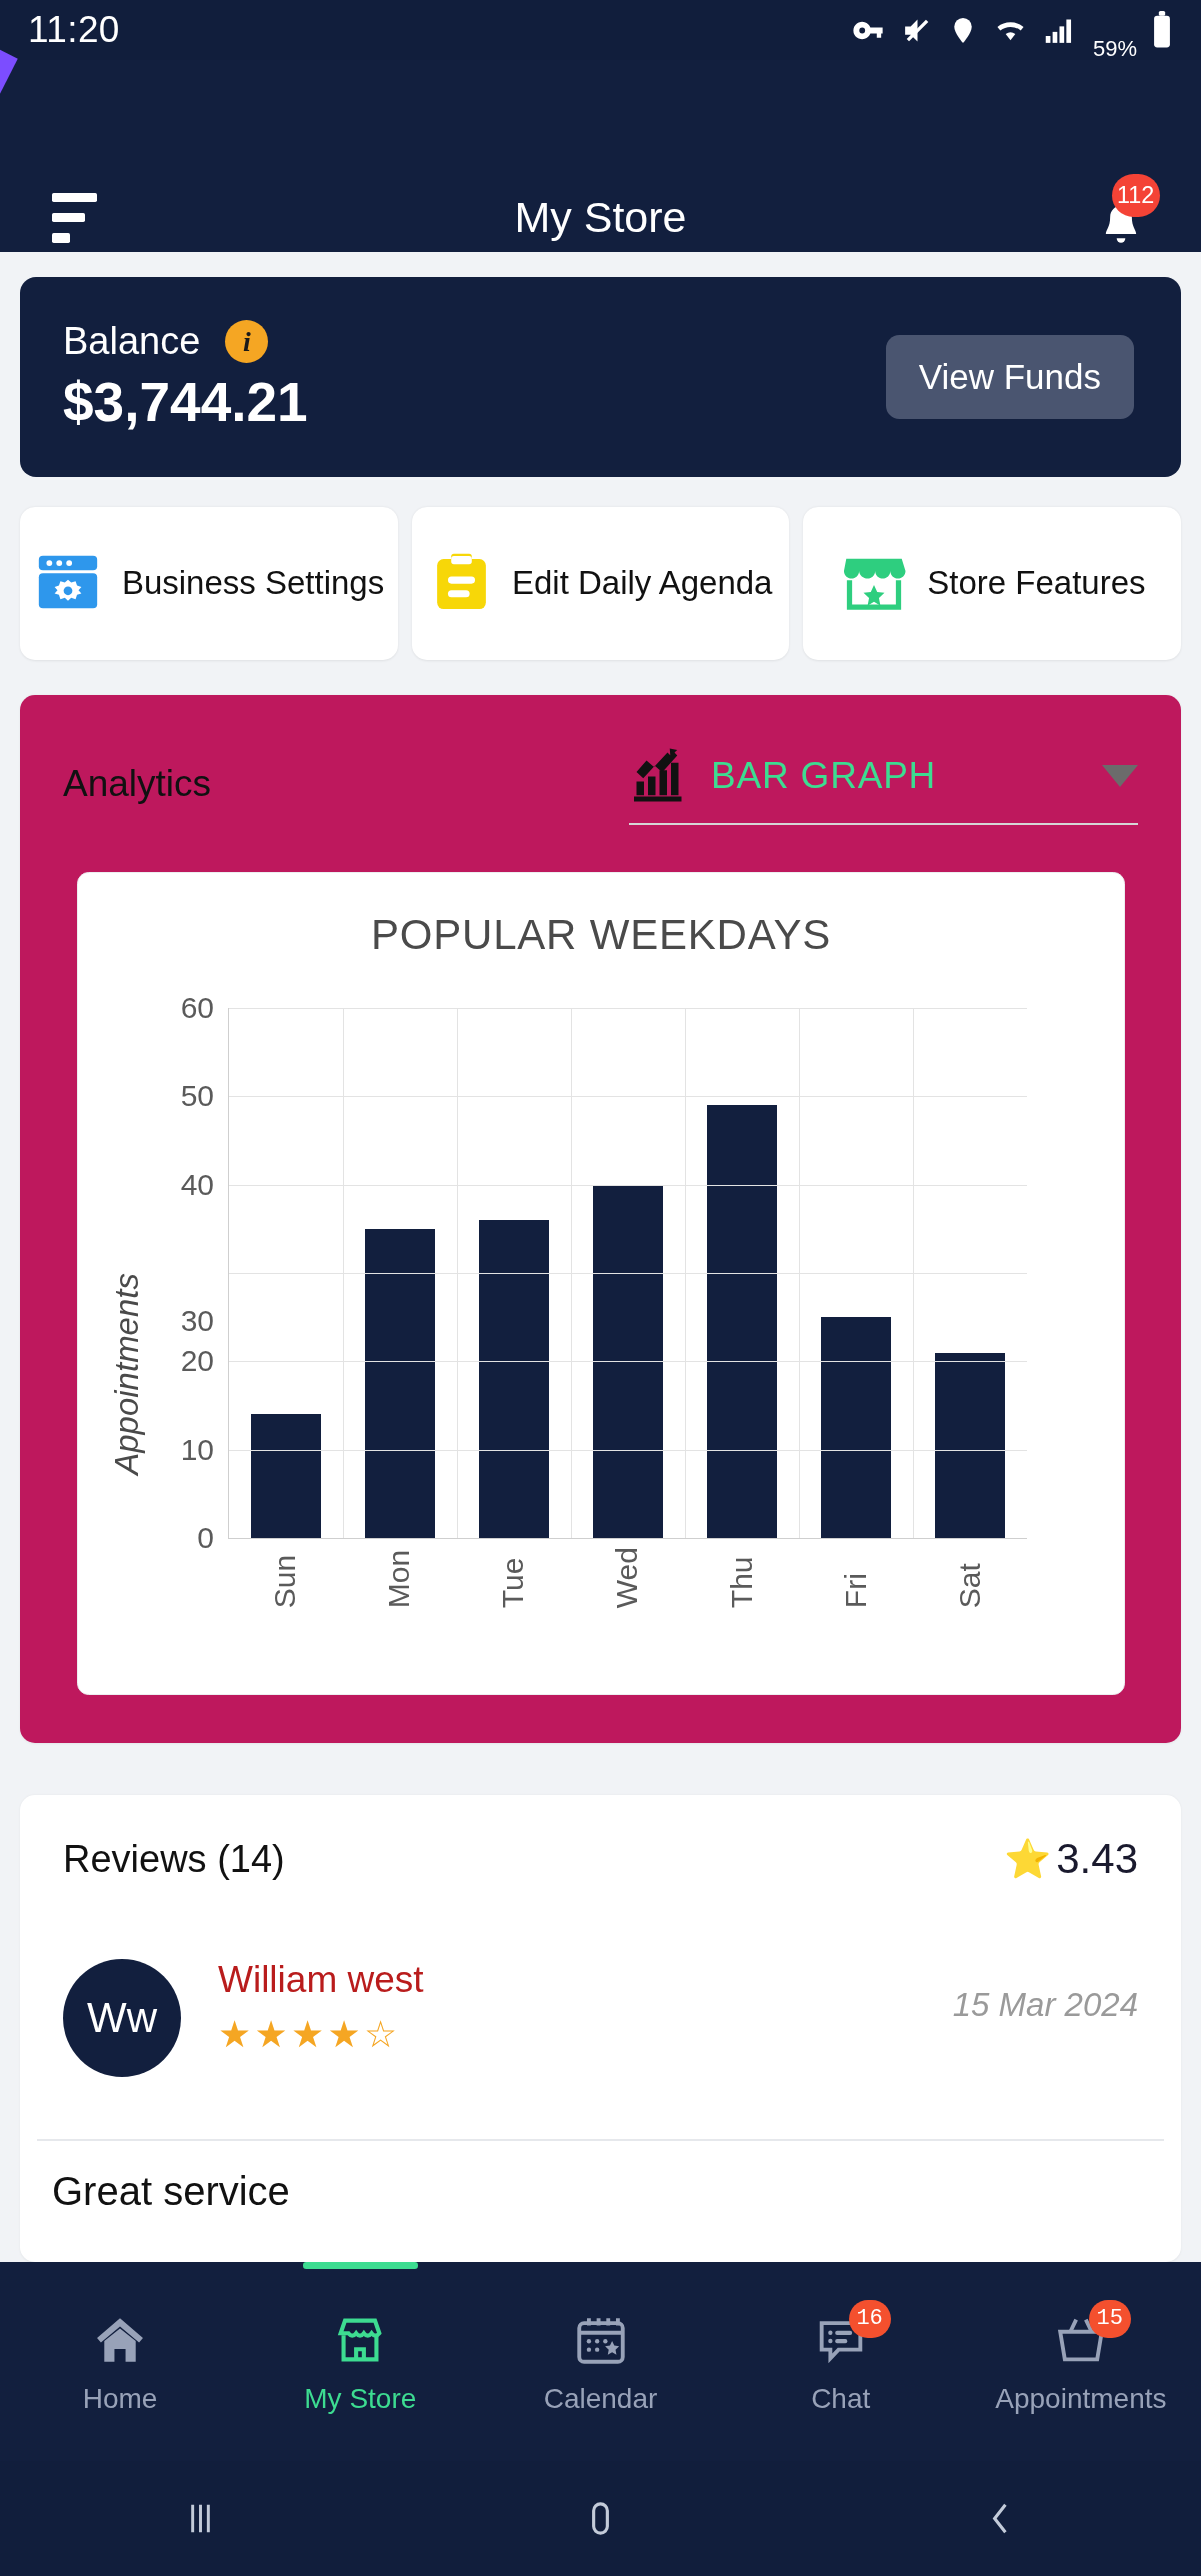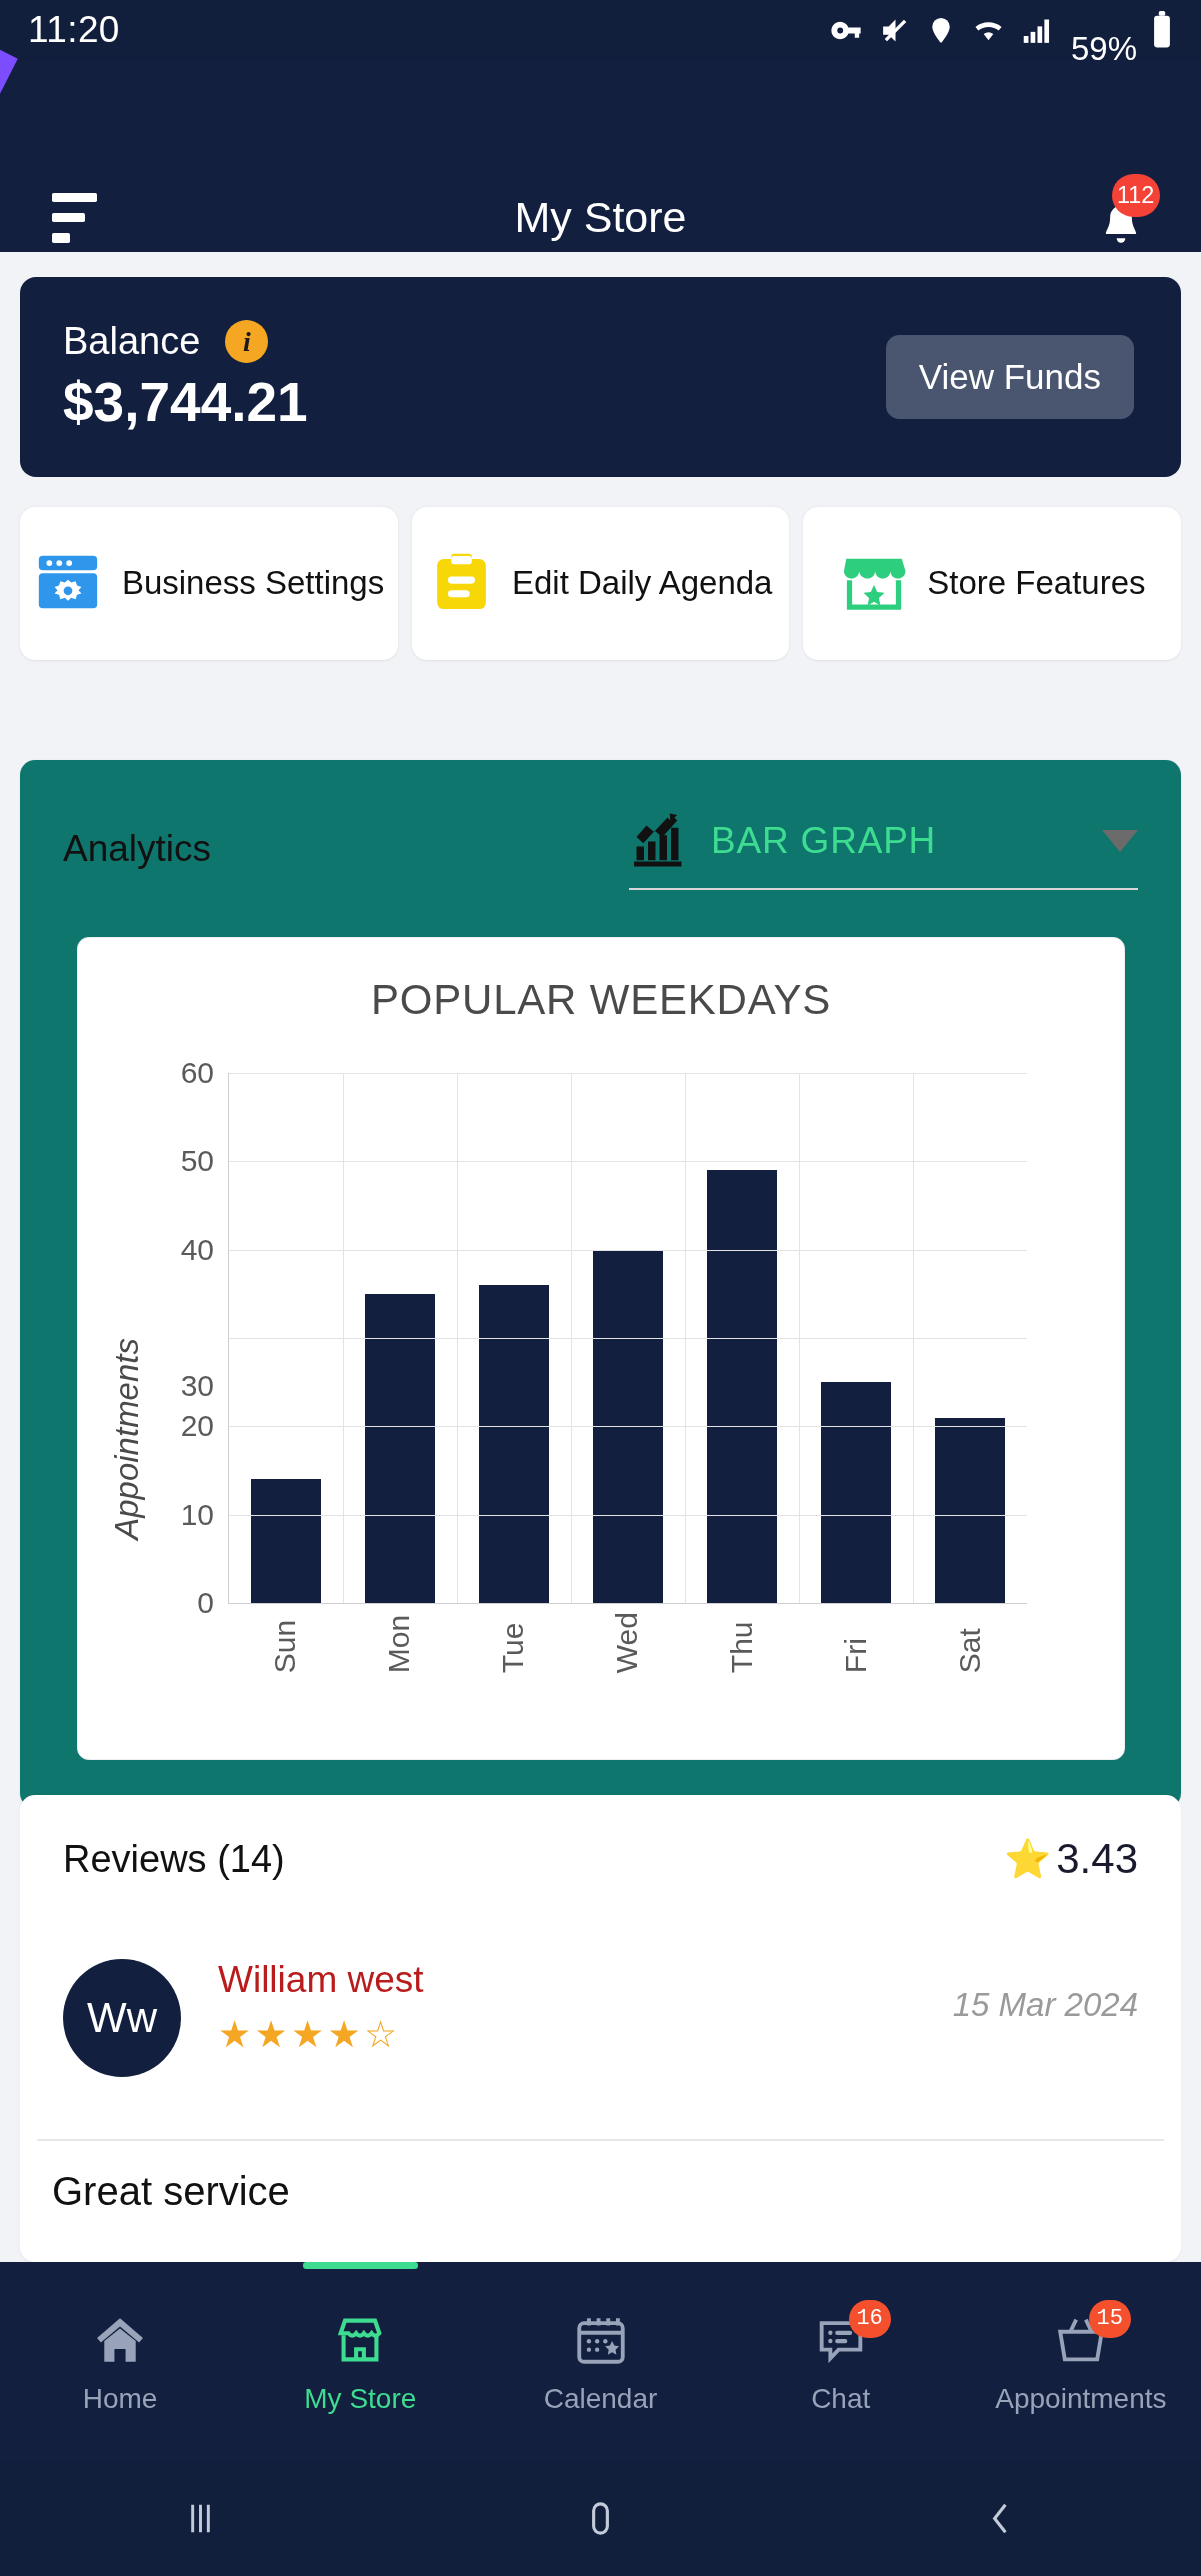--- a/index.html
+++ b/index.html
@@ -14,21 +14,21 @@
   
   .statusbar {
     position: absolute; top: 0; left: 0; width: 1201px; height: 60px;
     background: #111e3c; color: #ffffff;
     display: flex; align-items: center; justify-content: space-between;
     padding: 0 28px;
   }
   .sb-time { font-size: 37px; letter-spacing: 0.4px; }
   .sb-icons { display: flex; align-items: center; gap: 14px; }
   .sb-icons svg { display: block; }
-  .sb-batt { font-size: 33px; margin-left: 3.3px; margin-top: 38px; }
+  .sb-batt { font-size: 22px; margin-left: 3.3px; margin-top: 38px; }
 
   
   .ribbon {
     position: absolute; left: -25px; top: 37px;
     width: 48px; height: 117px;
     background: #7c4dff;
     transform: rotate(27deg);
     transform-origin: top left;
     z-index: 6;
   }
@@ -90,22 +90,22 @@
   .action-card {
     flex: 1; height: 153px; background: #ffffff; border-radius: 15px;
     display: flex; align-items: center; justify-content: center; gap: 18.4px;
     padding: 0 13.3px; box-shadow: 0 0.8px 2.5px rgba(0,0,0,.08);
   }
   .action-label { font-size: 33px; color: #111; line-height: 1.18; text-align: center; }
   .action-icon { flex: 0 0 auto; }
 
   
   .analytics-card {
-    position: absolute; left: 20px; top: 760px; width: 1161px; height: 1048px;
-    background: #0f766e; border-radius: 15px; box-shadow: 0 0.8px 2.5px rgba(0,0,0,.06);
+    position: absolute; left: 20px; top: 695px; width: 1161px; height: 1048px;
+    background: #be185d; border-radius: 15px; box-shadow: 0 0.8px 2.5px rgba(0,0,0,.06);
   }
   .analytics-head {
     position: absolute; top: 43px; left: 43px; right: 43px; height: 92px;
     display: flex; align-items: center; justify-content: space-between;
   }
   .analytics-title { font-size: 37px; color: #111; }
   .graph-select {
     display: flex; align-items: center; gap: 22px;
     border-bottom: 2.5px solid #d6d6d6; padding-bottom: 15px; width: 509px;
     justify-content: flex-start;

